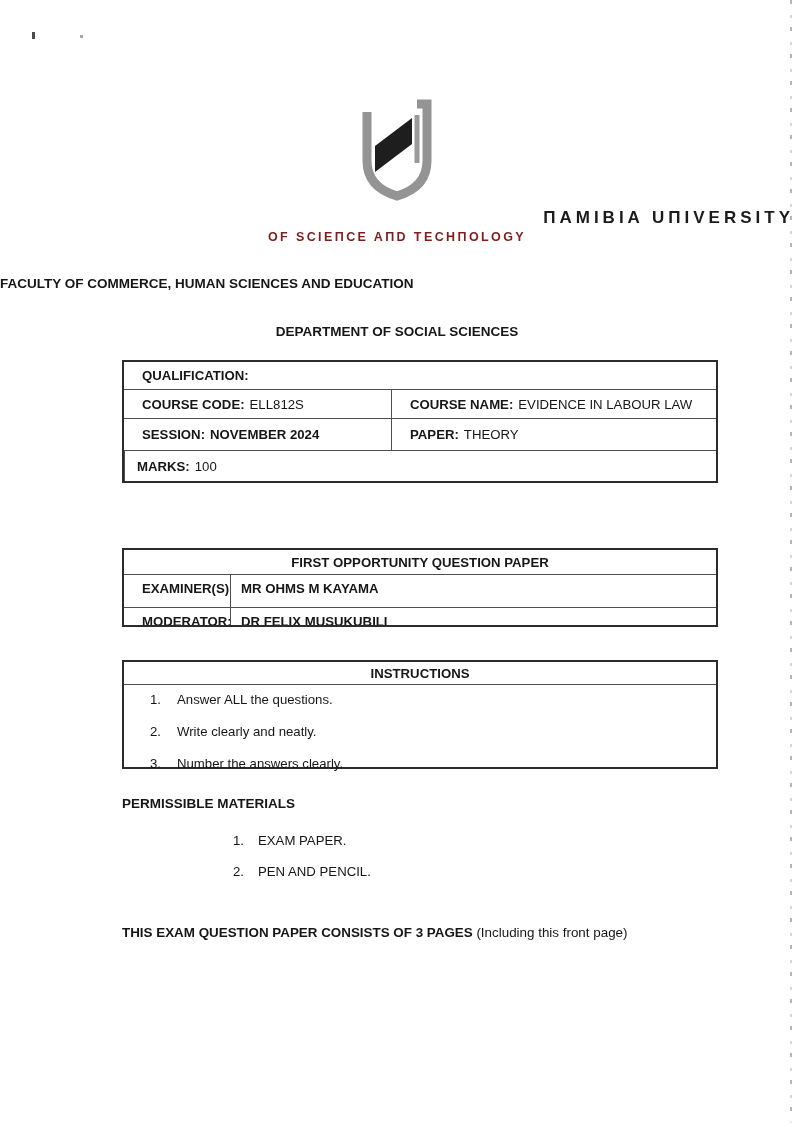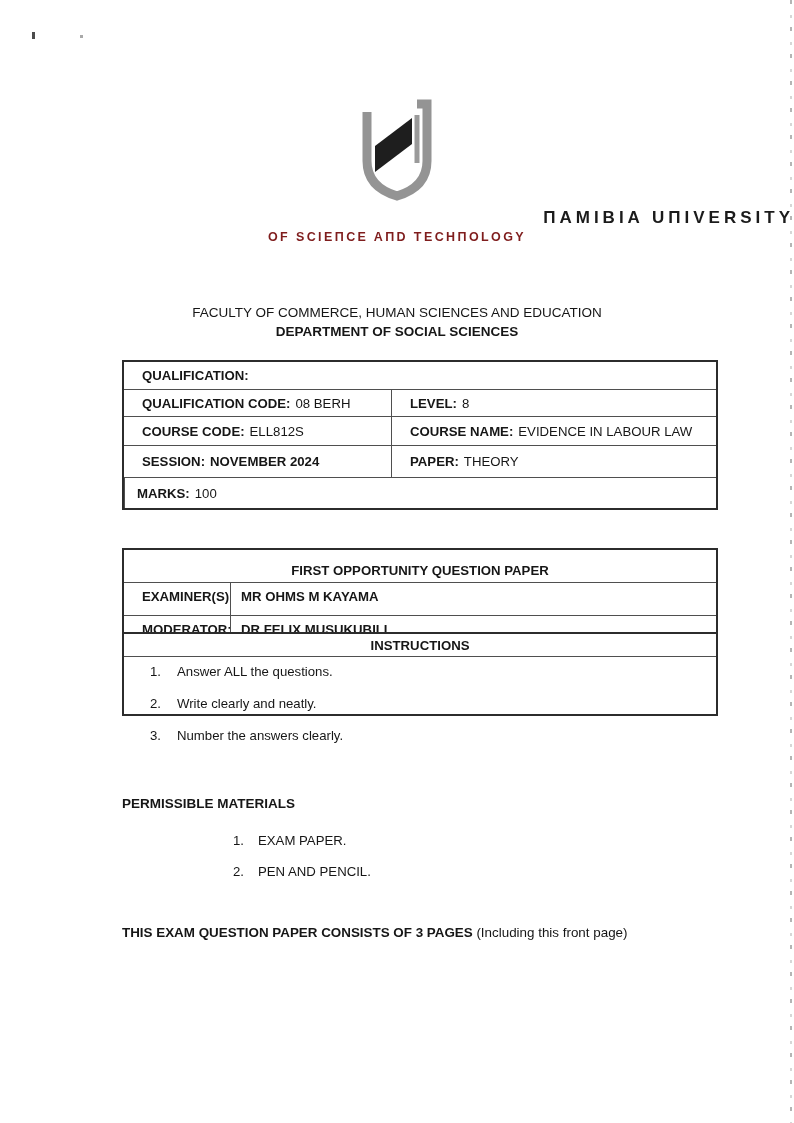--- a/index.html
+++ b/index.html
@@ -22,22 +22,22 @@
       rgba(90,90,90,.45) 0 4px, rgba(0,0,0,0) 4px 15px,
       rgba(140,140,140,.35) 15px 18px, rgba(0,0,0,0) 18px 27px);
   }
 
   
   .logo-wrap { top:97px; left:0; right:0; text-align:center; }
   .uni-line1 { top:208px; left:12px; right:0; text-align:right;
     font-weight:700; font-size:17px; letter-spacing:4px; color:#1b1b1b; }
   .uni-line2 { top:230px; left:0; right:0; text-align:center;
     font-weight:700; font-size:12.5px; letter-spacing:2.4px; color:#7f1d1d; }
-  .faculty   { top:305px; left:0; right:0; text-align:center;
-    font-weight:400; font-size:13.5px; }
+  .faculty   { top:276px; left:0; right:0; text-align:left;
+    font-weight:700; font-size:13.5px; }
   .department{ top:324px; left:0; right:0; text-align:center;
     font-weight:700; font-size:13.5px; }
 
   
   .tbl {
     left:122px; width:596px;
     border:2px solid #2c2c2c;
     box-sizing:border-box;
     font-size:13.2px;
     background:#fff;
@@ -51,27 +51,26 @@
 
   #table-details { top:360px; }
   #table-details .cl { width:267px; }
   #table-details .cr { flex:1; border-left:1px solid #4f4f4f; }
   .h27 { height:27px; } .h29 { height:29px; } .h31 { height:31px; } .h32 { height:32px; }
 
   #table-exam { top:548px; }
   #table-exam .th {
     height:24px; display:flex; align-items:center; justify-content:center;
     font-weight:700;
-    margin-top:8px;
   }
   #table-exam .cl { width:106px; font-weight:700; align-items:flex-start; padding-top:6px; }
   #table-exam .cr { flex:1; border-left:1px solid #4f4f4f; font-weight:700; align-items:flex-start; padding-top:6px; padding-left:10px; }
   .h33 { height:33px; } .h28 { height:18px; }
 
-  #table-instructions { top:632px; height:84px; }
+  #table-instructions { top:660px; height:109px; }
   #table-instructions .th {
     height:22px; display:flex; align-items:center; justify-content:center;
     font-weight:700; border-bottom:1px solid #4f4f4f;
   }
   .ins-body { padding:7px 0 0 0; }
   .ins-item { display:flex; margin:0 0 17px 0; line-height:15px; }
   .ins-num  { width:27px; margin-left:26px; }
   .ins-text { flex:1; }
 
   
@@ -105,30 +104,20 @@
   </div>
   <div class="abs uni-line1">ΠAMIBIA UΠIVERSITY</div>
   <div class="abs uni-line2">OF SCIEΠCE AΠD TECHΠOLOGY</div>
   <div class="abs faculty">FACULTY OF COMMERCE, HUMAN SCIENCES AND EDUCATION</div>
   <div class="abs department">DEPARTMENT OF SOCIAL SCIENCES</div>
 
   <div class="abs tbl" id="table-details">
     <div class="row first h27">
       <div class="cell" style="flex:1">
         <span class="lbl">QUALIFICATION:</span>
-      </div>
-    </div>
-    <div class="row h27">
-      <div class="cell cl">
-        <span class="lbl">QUALIFICATION CODE:</span>
-        <span class="val">08 BERH</span>
-      </div>
-      <div class="cell cr">
-        <span class="lbl">LEVEL:</span>
-        <span class="val">8</span>
       </div>
     </div>
     <div class="row h29">
       <div class="cell cl">
         <span class="lbl">COURSE CODE:</span>
         <span class="val">ELL812S</span>
       </div>
       <div class="cell cr">
         <span class="lbl">COURSE NAME:</span>
         <span class="val">EVIDENCE IN LABOUR LAW</span>

